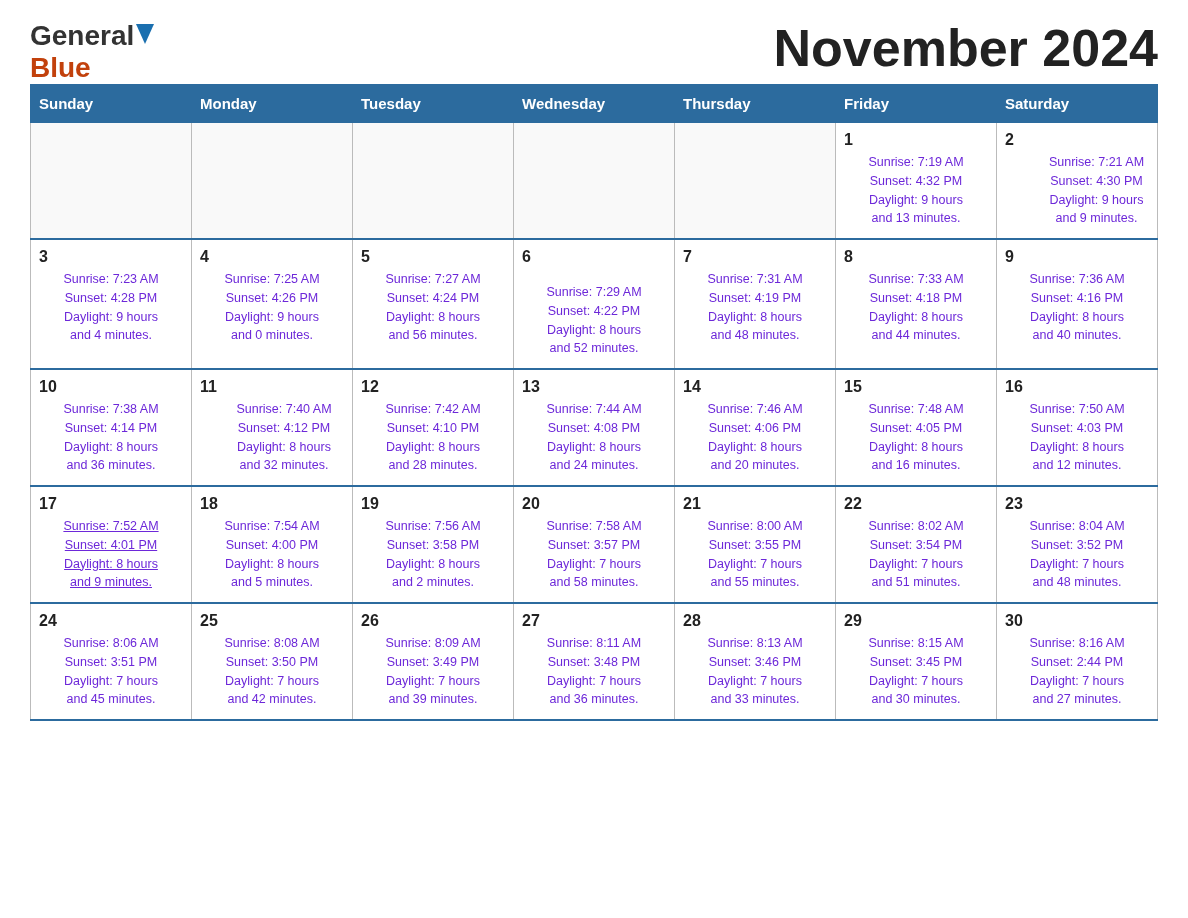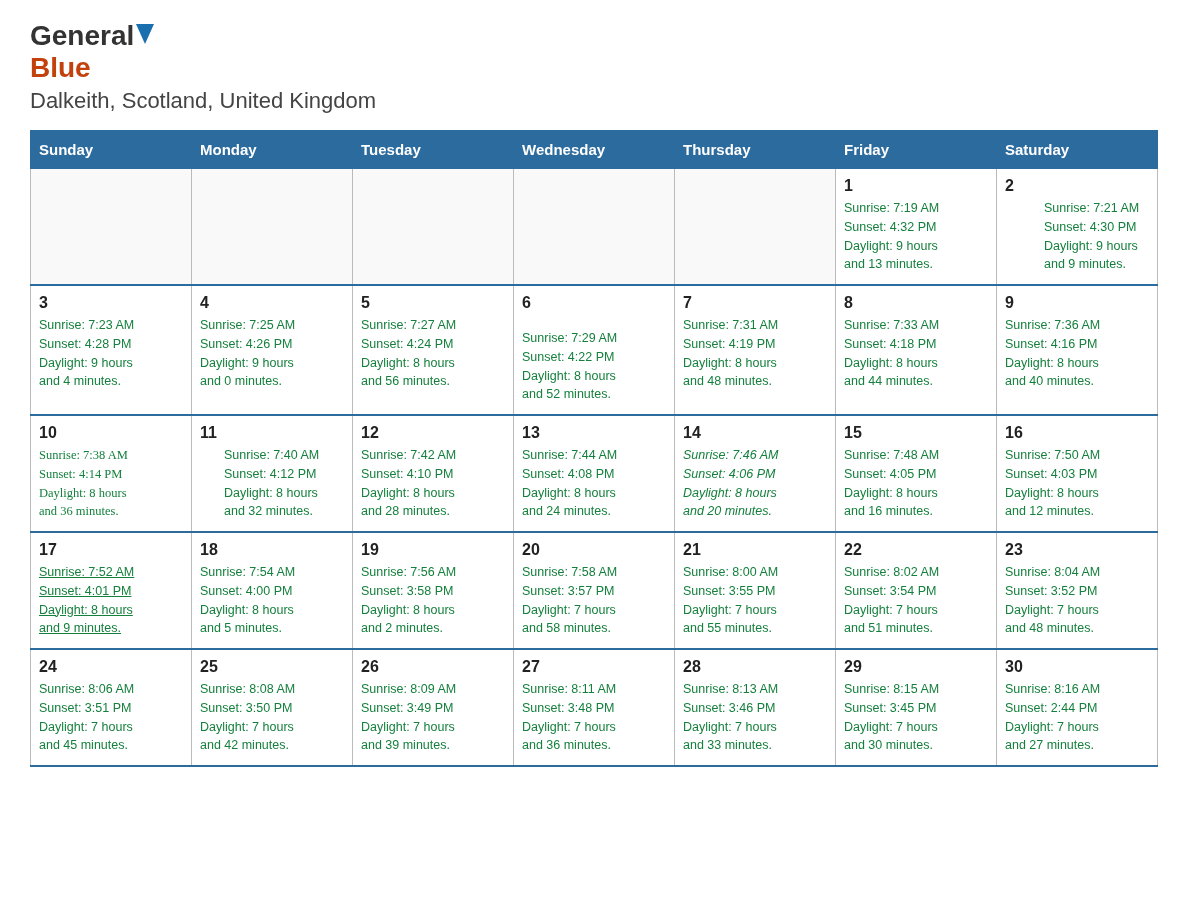--- a/index.html
+++ b/index.html
@@ -7,22 +7,20 @@
       font-family: Arial, sans-serif;
       background: #fff;
       width: 1188px;
       min-height: 918px;
       padding: 20px 30px;
     }
     .header-row {
       display: flex;
       justify-content: space-between;
       align-items: flex-start;
-      margin-bottom: 16px;
-      flex-direction: column;
     }
     .logo {
       display: flex;
       flex-direction: column;
       align-items: flex-start;
     }
     .logo-line {
       display: flex;
       align-items: center;
     }
@@ -64,22 +62,23 @@
     }
     tbody tr td .day-num {
       font-size: 16px;
       font-weight: bold;
       color: #222;
       display: block;
       margin-bottom: 4px;
     }
     tbody tr td .day-info {
       font-size: 12.5px;
-      color: #15803d;
+      color: #6d28d9;
       line-height: 1.5;
+      text-align: center;
     }
     tbody tr td.empty {
       background: #f9f9f9;
     }
     tbody tr {
       border-bottom: 2px solid #2c6b9e;
     }
   </style>
 </head>
 <body>
@@ -92,21 +91,21 @@
         <svg width="18" height="20" viewBox="0 0 18 20">
           <polygon points="0,0 18,0 9,20" fill="#1a6faf"></polygon>
         </svg>
       </span>
     </div>
     <div>
       <span style="font-size:28px;font-weight:bold;color:#c2410c;">Blue</span>
     </div>
   </div>
   <div class="title-section">
-    <div class="subtitle">Dalkeith, Scotland, United Kingdom</div>
+    <div class="month-title">November 2024</div>
   </div>
 </div>
 
 <table>
   <thead>
     <tr>
     <th>Sunday</th>
         <th>Monday</th>
         <th>Tuesday</th>
         <th>Wednesday</th>
@@ -184,21 +183,21 @@
           <span class="day-num">9</span>
           <div class="day-info" style="white-space: pre-line;">Sunrise: 7:36 AM
 Sunset: 4:16 PM
 Daylight: 8 hours
 and 40 minutes.</div>
         </td>
       </tr>
       <tr>
         <td>
           <span class="day-num">10</span>
-          <div class="day-info" style="white-space: pre-line; font-family: Liberation Serif, serif;">Sunrise: 7:38 AM
+          <div class="day-info" style="white-space: pre-line;">Sunrise: 7:38 AM
 Sunset: 4:14 PM
 Daylight: 8 hours
 and 36 minutes.</div>
         </td>
         <td>
           <span class="day-num">11</span>
           <div class="day-info" style="white-space: pre-line; margin-left: 24px;">Sunrise: 7:40 AM
 Sunset: 4:12 PM
 Daylight: 8 hours
 and 32 minutes.</div>
@@ -212,21 +211,21 @@
         </td>
         <td>
           <span class="day-num">13</span>
           <div class="day-info" style="white-space: pre-line;">Sunrise: 7:44 AM
 Sunset: 4:08 PM
 Daylight: 8 hours
 and 24 minutes.</div>
         </td>
         <td>
           <span class="day-num">14</span>
-          <div class="day-info" style="white-space: pre-line; font-style: italic;">Sunrise: 7:46 AM
+          <div class="day-info" style="white-space: pre-line;">Sunrise: 7:46 AM
 Sunset: 4:06 PM
 Daylight: 8 hours
 and 20 minutes.</div>
         </td>
         <td>
           <span class="day-num">15</span>
           <div class="day-info" style="white-space: pre-line;">Sunrise: 7:48 AM
 Sunset: 4:05 PM
 Daylight: 8 hours
 and 16 minutes.</div>

